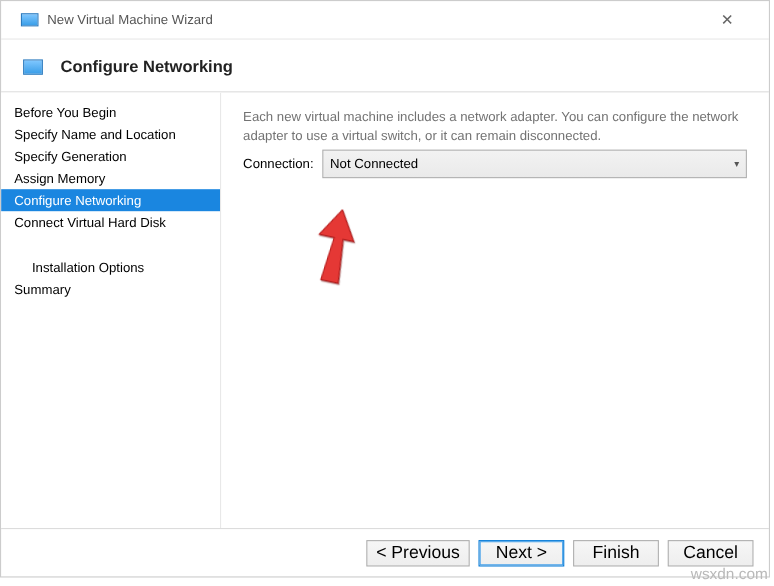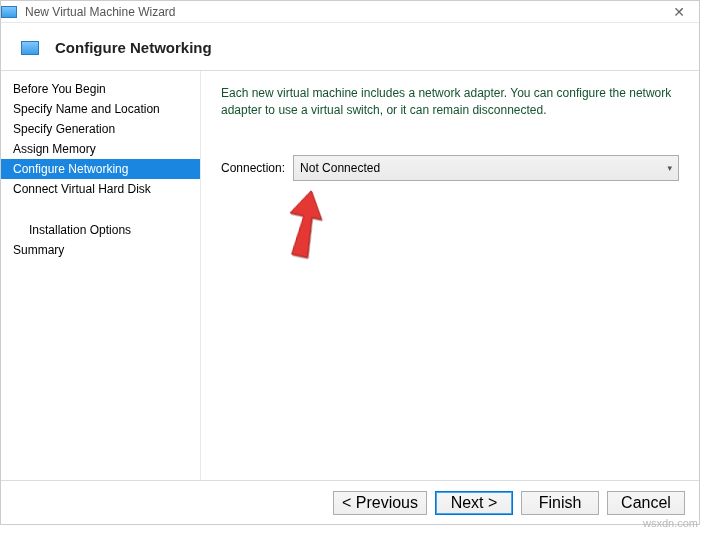--- a/index.html
+++ b/index.html
@@ -15,24 +15,24 @@
     .window {
       width: 700px;
       height: 525px;
       border: 1px solid #ccc;
       background: #fff;
       position: relative;
       display: flex;
       flex-direction: column;
     }
     .titlebar {
-      height: 22px;
-      display: flex;
-      align-items: center;
-      padding: 0 0;
+      height: 35px;
+      display: flex;
+      align-items: center;
+      padding: 0 18px;
       border-bottom: 1px solid #e8e8e8;
       position: relative;
     }
     .titlebar .app-icon {
       width: 16px;
       height: 12px;
       display: inline-block;
       background: linear-gradient(180deg, #7fc7ff 0%, #3a9ee8 100%);
       border: 1px solid #2b7bbf;
       margin-right: 8px;
@@ -92,23 +92,23 @@
     .sidebar-item.selected {
       background: #1a86e0;
       color: #fff;
     }
     .content {
       flex: 1;
       padding: 14px 20px;
       position: relative;
     }
     .content p.desc {
-      color: #14532d;
+      color: #737373;
       line-height: 1.4;
-      margin-bottom: 36px;
+      margin-bottom: 4px;
     }
     .field-row {
       display: flex;
       align-items: center;
       gap: 8px;
     }
     .field-label { color: #000; }
     .select {
       flex: 1;
       height: 22px;
@@ -156,21 +156,21 @@
       padding: 0 8px;
     }
     .btn.primary {
       border: 1px solid #0078d7;
       box-shadow: 0 0 0 1px #4aa3ea inset;
     }
     .watermark {
       position: absolute;
       bottom: 4px;
       right: 6px;
-      font-size: 11px;
+      font-size: 14px;
       color: #b9b9b9;
       font-family: Arial, sans-serif;
     }
   </style>
 </head>
 <body>
 
 <div class="window">
 
   <div class="titlebar">

